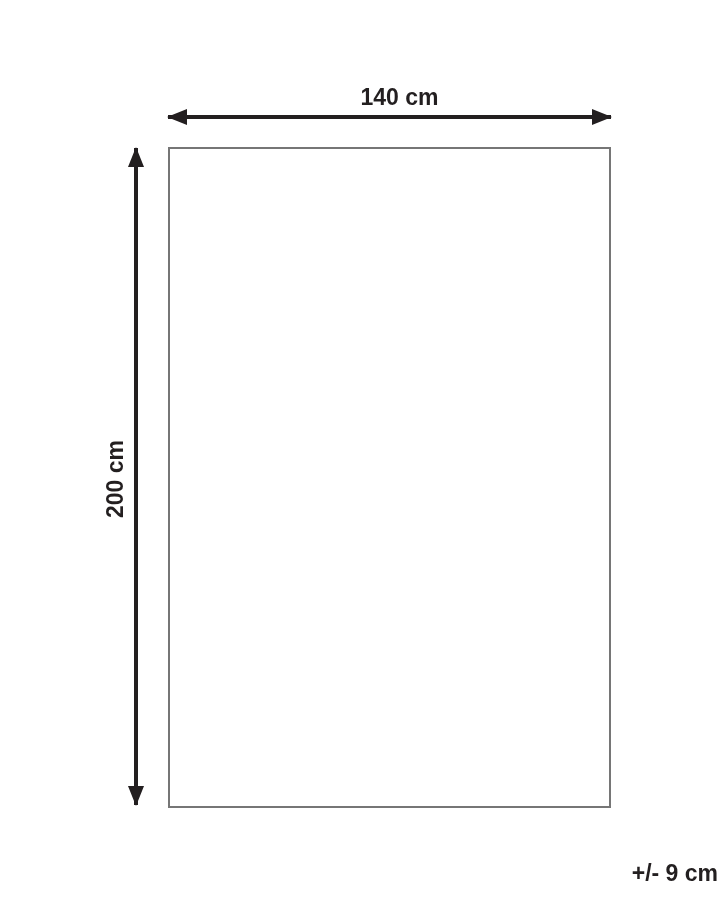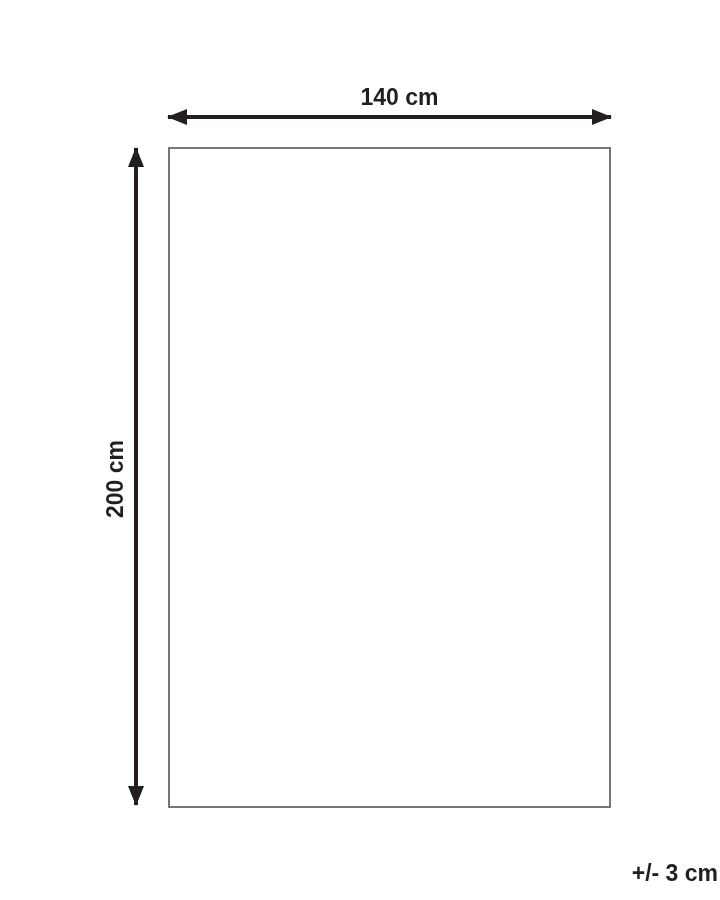--- a/index.html
+++ b/index.html
@@ -140,15 +140,15 @@
     <span class="ah ah-left"></span>
     <span class="ah ah-right"></span>
   </div>
 
   <div class="v-label">200 cm</div>
   <div class="v-arrow">
     <span class="ah ah-up"></span>
     <span class="ah ah-down"></span>
   </div>
 
-  <div class="tolerance">+/- 3 cm</div>
+  <div class="tolerance">+/- 9 cm</div>
 
 </div>
 
 </body></html>

